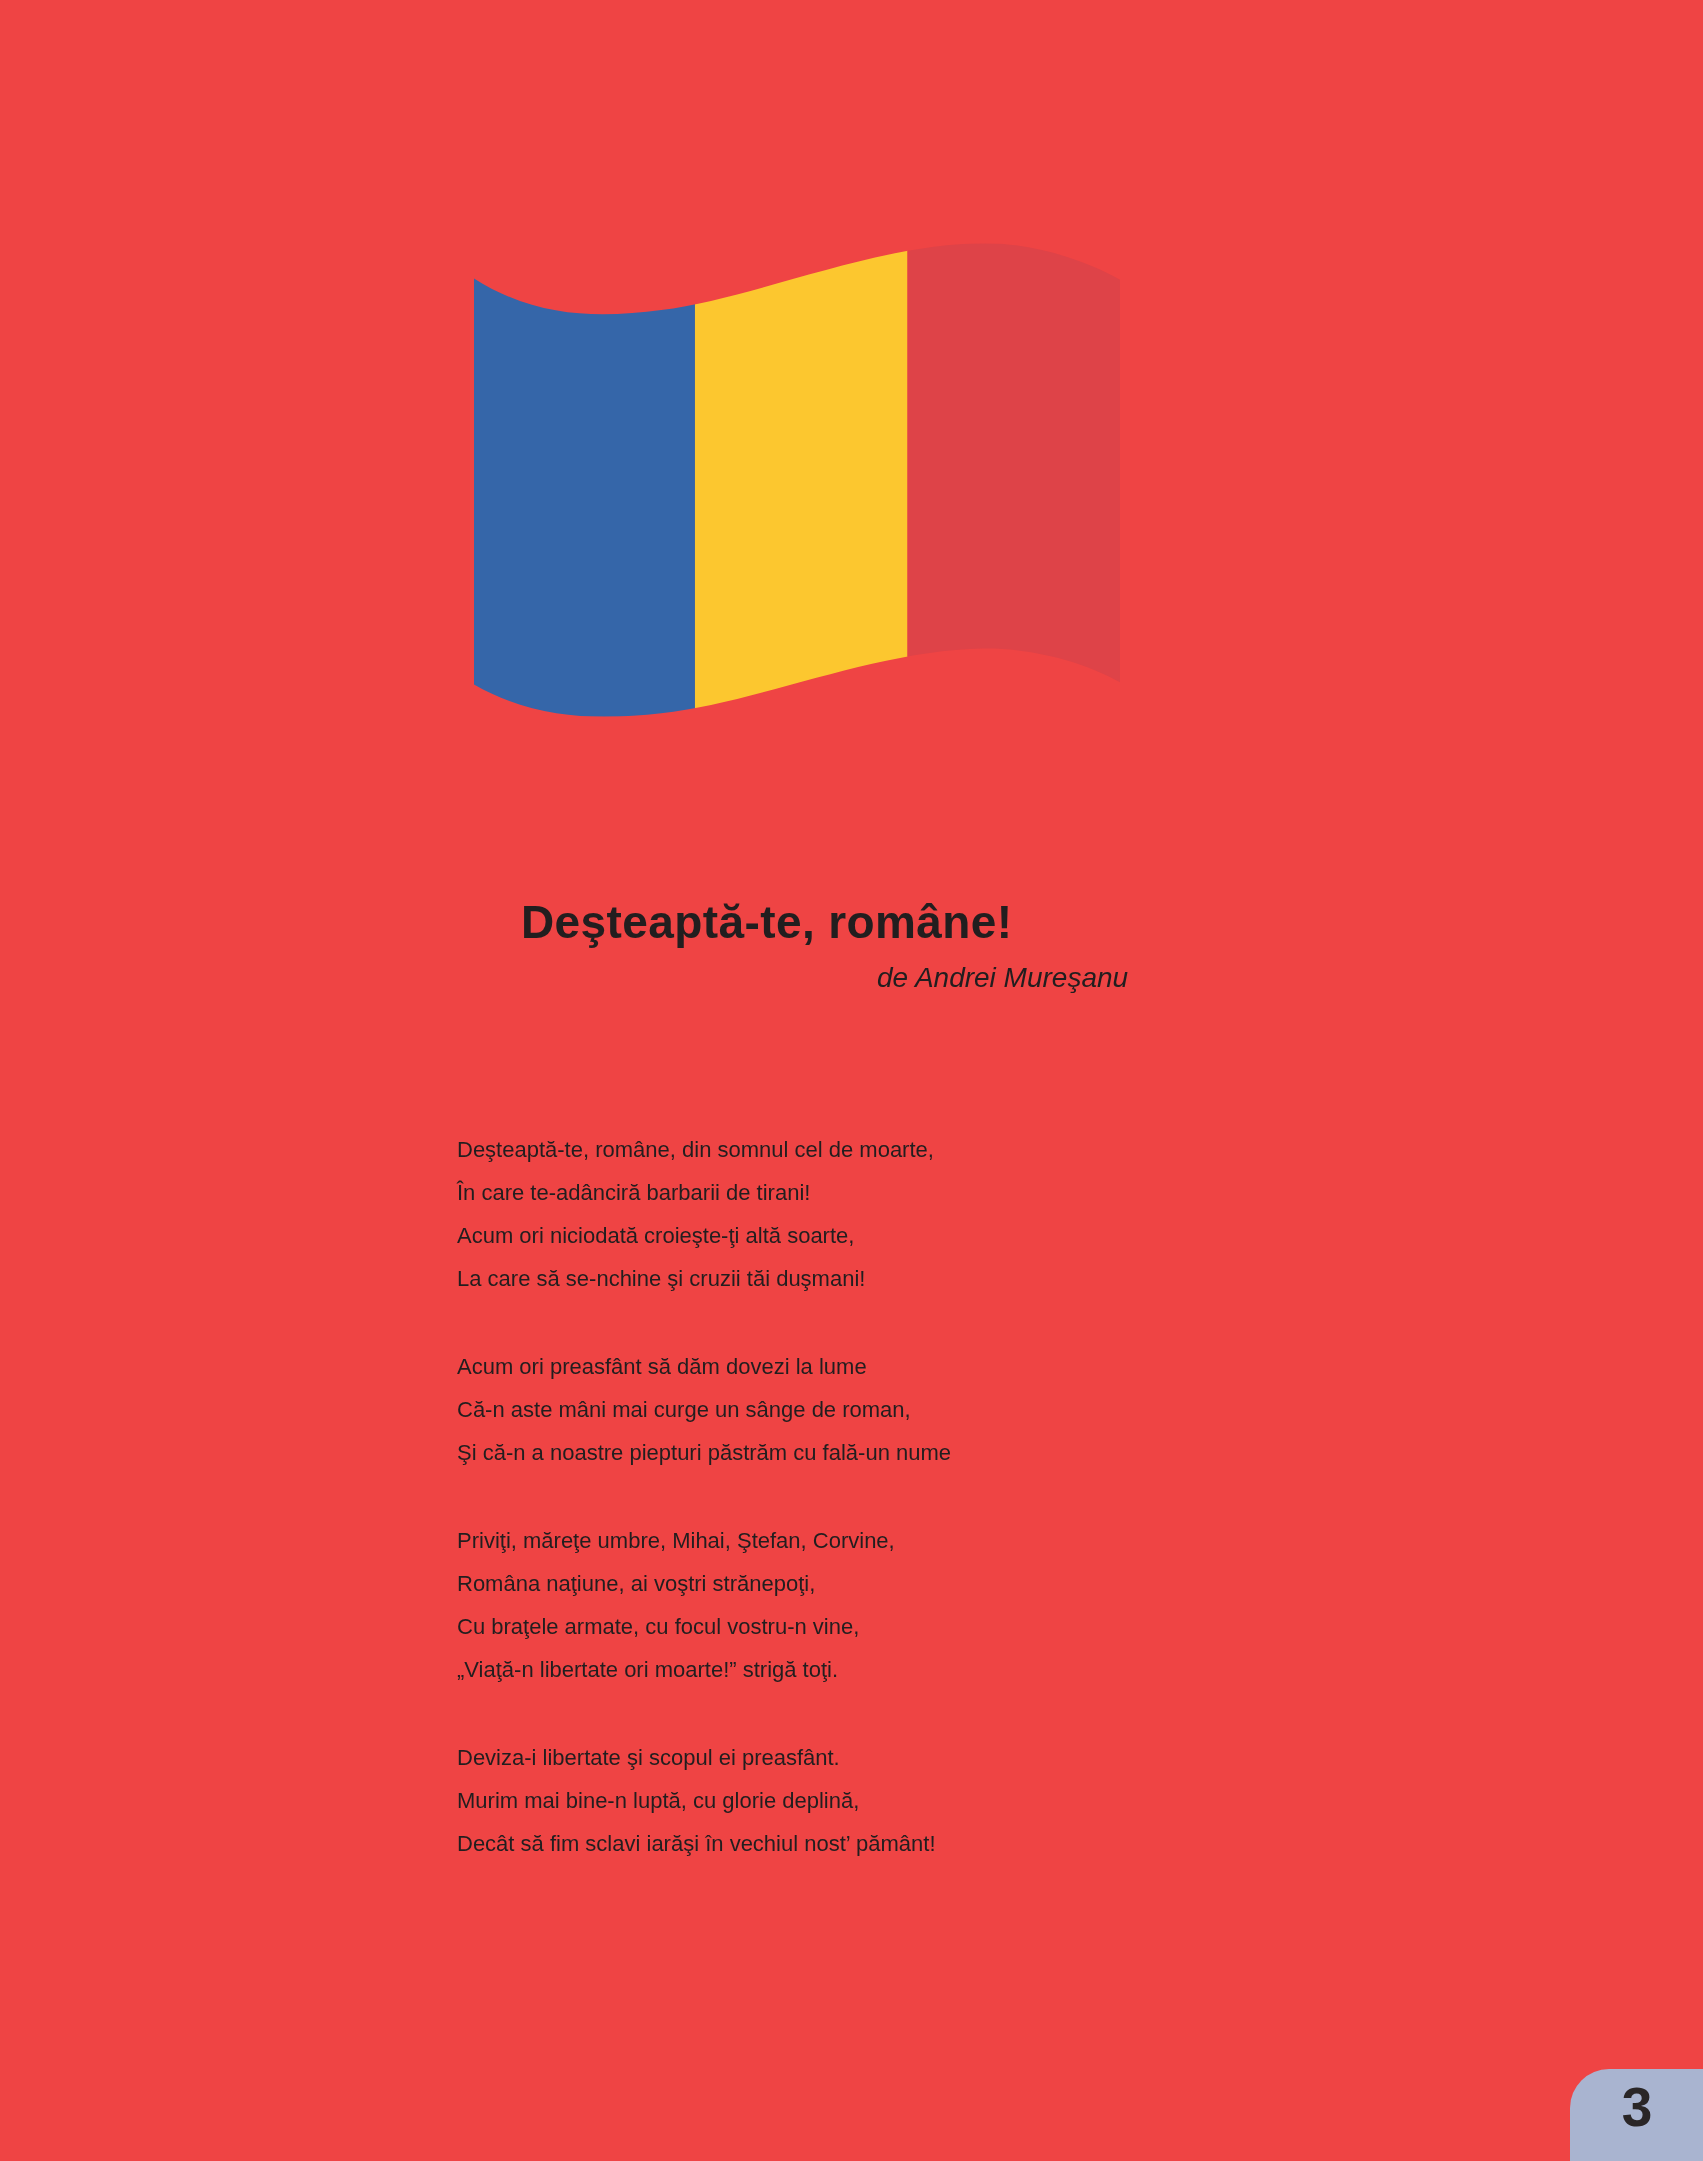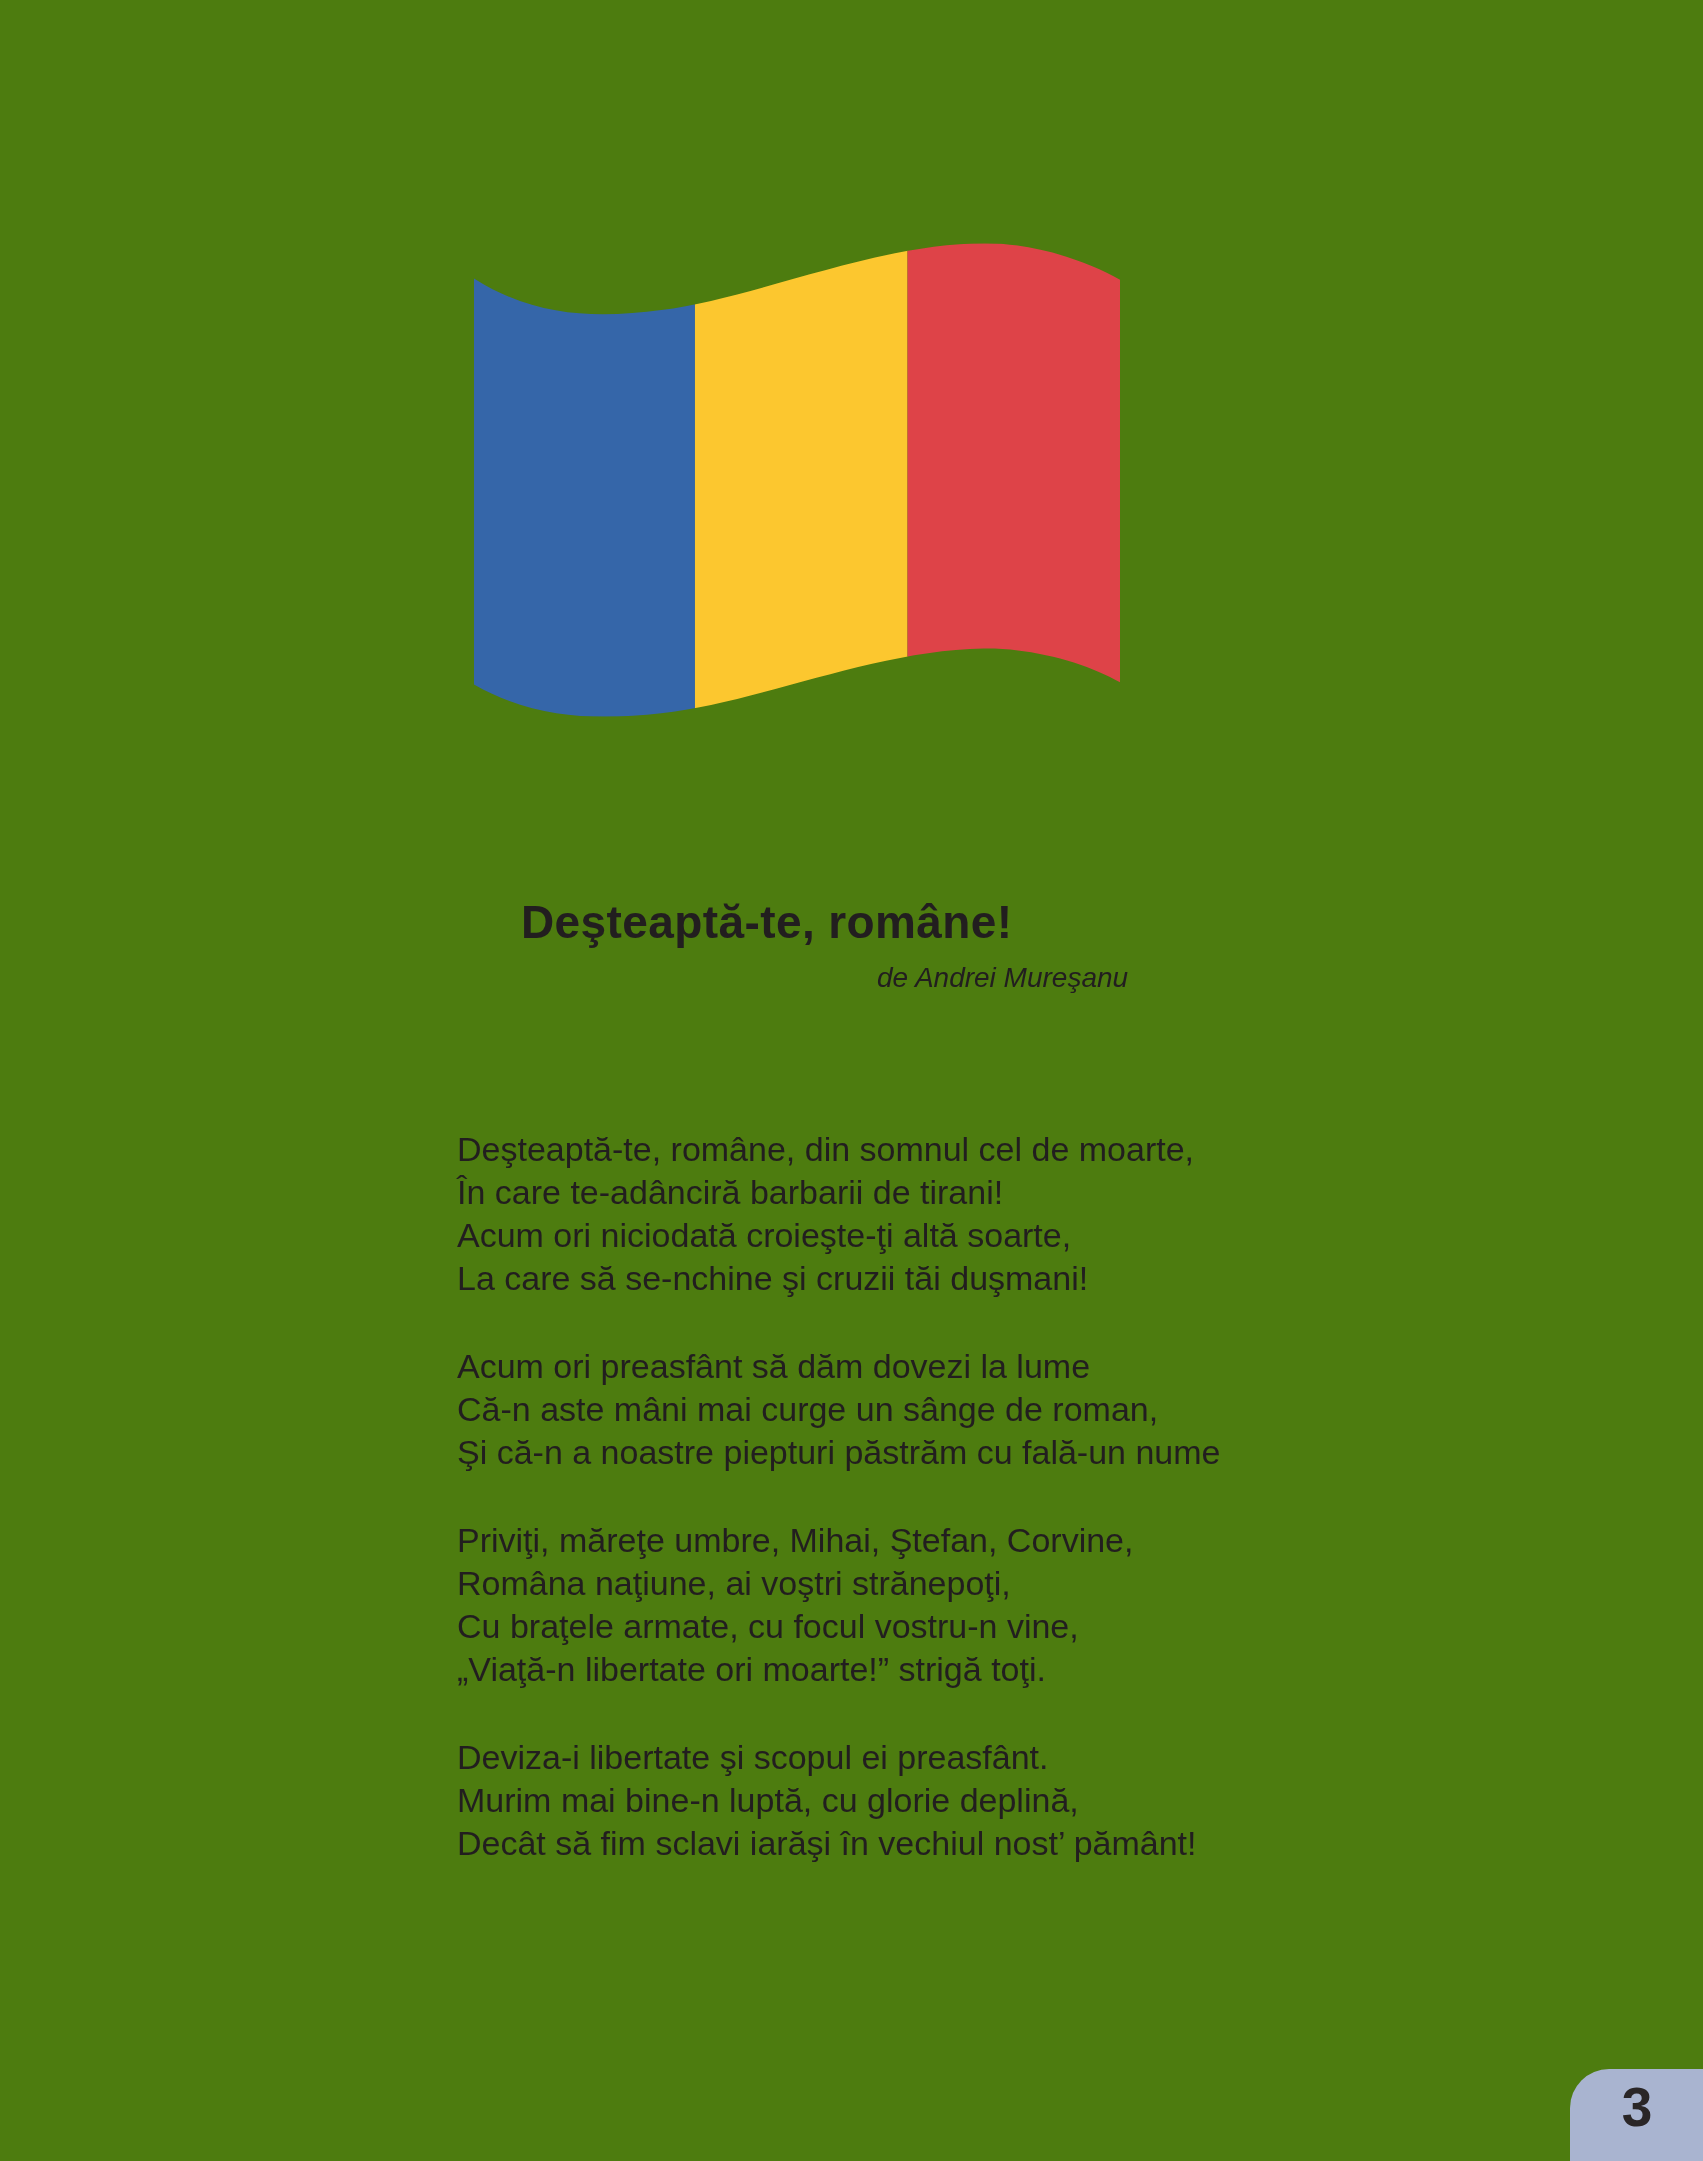--- a/index.html
+++ b/index.html
@@ -1,20 +1,20 @@
 <!DOCTYPE html>
 <html style="font-size:11.3px"><head>
 <meta charset="utf-8">
 <style>
   html,body{margin:0;padding:0;background:#ffffff;}
   .page{
     position:relative;
     width:1704px;
     height:2161px;
-    background:#4d7c0f;
+    background:#ef4444;
     overflow:hidden;
     font-family:"Liberation Sans", sans-serif;
     color:#221e1f;
   }
   .flag-svg{
     position:absolute;
     left:474px;
     top:243px;
     width:646px;
     height:474px;
@@ -33,21 +33,21 @@
     left:877px;
     top:962px;
     font-size:28px;
     font-style:italic;
     white-space:nowrap;
   }
   .poem-body{
     position:absolute;
     left:457px;
     top:1128px;
-    font-size:34px;
+    font-size:22px;
     line-height:43px;
   }
   .stanza{
     margin:0 0 45px 0;
   }
   .poem-line{
     white-space:nowrap;
   }
   .page-badge{
     position:absolute;

